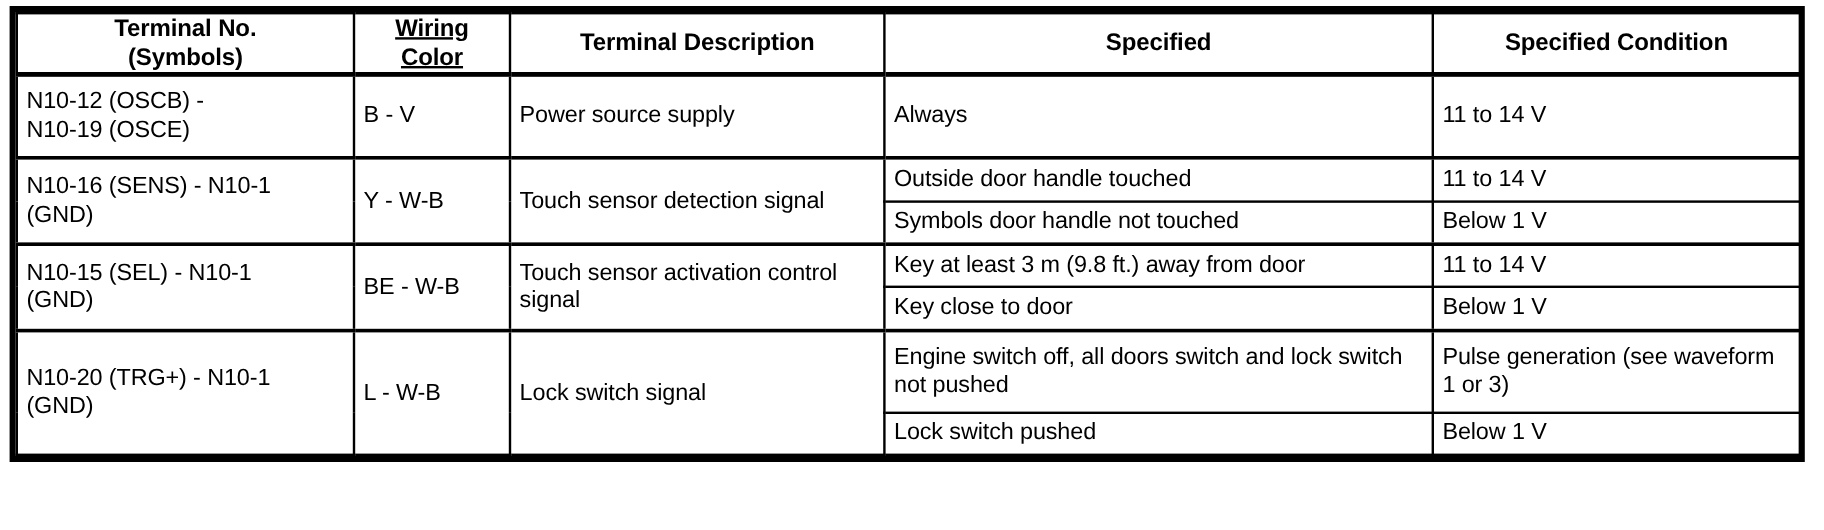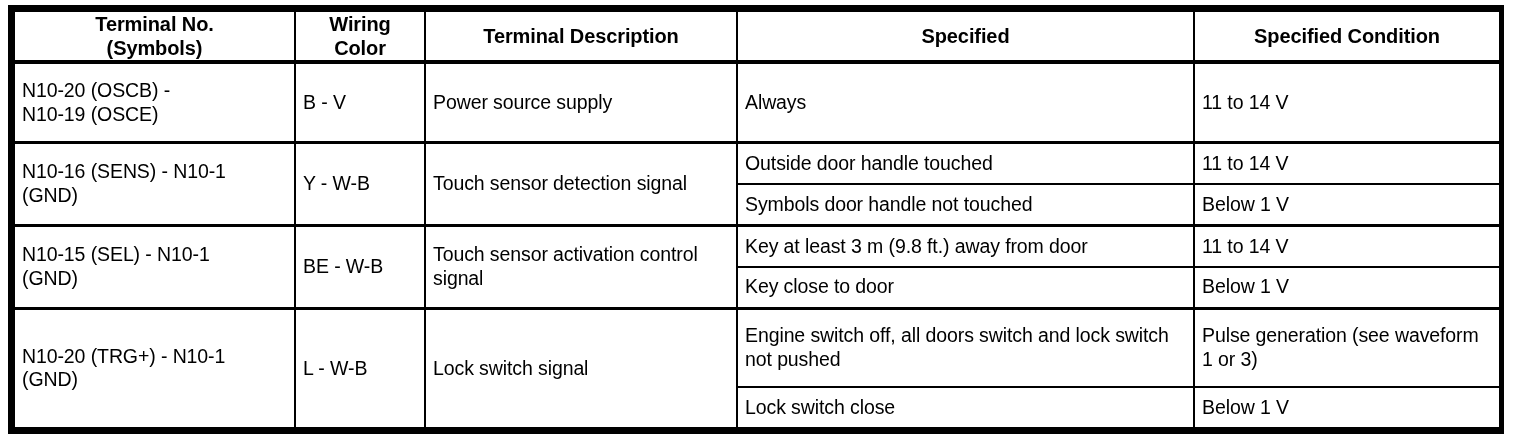--- a/index.html
+++ b/index.html
@@ -13,21 +13,21 @@
     font-family: "Liberation Sans", sans-serif;
     color: #000000;
     overflow: hidden;
   }
 
   .table-wrap {
     position: absolute;
     left: 8px;
     top: 5px;
     width: 1496px;
-    height: 429px;
+    height: 380px;
     box-sizing: border-box;
     border: 5px solid #000;
   }
 
   table.spec-table {
     width: 100%;
     height: 100%;
     border-collapse: collapse;
     table-layout: fixed;
   }
@@ -49,21 +49,21 @@
     font-weight: bold;
     text-align: center;
     font-size: 20px;
     line-height: 1.2;
     border-bottom-width: 4px;
     padding: 0 4px;
   }
 
   
   .col-terminal  { width: 281px; }
-  .col-wiring    { width: 130px; }
+  .col-wiring    { width: 130px; text-decoration: underline; }
   .col-desc      { width: 312px; }
   .col-cond      { width: 457px; }
   .col-spec      { width: 306px; }
 
   
   tr.group-start > td { border-top-width: 3px; }
 
   .nowrap-cell { white-space: nowrap; margin-left: 32px; }
 </style>
 </head>
@@ -92,21 +92,21 @@
         <th class="col-desc">Terminal Description</th>
         <th class="col-cond">Specified</th>
         <th class="col-spec">Specified Condition</th>
       </tr>
     </thead>
 
     <tbody>
 
       <tr class="group-start">
         <td rowspan="1">
-          <div>N10-20 (OSCB) -</div>
+          <div>N10-12 (OSCB) -</div>
           <div>N10-19 (OSCE)</div>
         </td>
         <td rowspan="1">B - V</td>
         <td rowspan="1">Power source supply</td>
         <td>Always</td>
         <td>11 to 14 V</td>
       </tr>
 
       <tr class="group-start">
         <td rowspan="2">
@@ -142,19 +142,19 @@
         <td rowspan="2">
           <div>N10-20 (TRG+) - N10-1</div>
           <div>(GND)</div>
         </td>
         <td rowspan="2">L - W-B</td>
         <td rowspan="2">Lock switch signal</td>
         <td>Engine switch off, all doors switch and lock switch not pushed</td>
         <td>Pulse generation (see waveform 1 or 3)</td>
       </tr>
       <tr>
-        <td>Lock switch close</td>
+        <td>Lock switch pushed</td>
         <td>Below 1 V</td>
       </tr>
 
     </tbody>
   </table>
 </div>
 
 </body></html>

